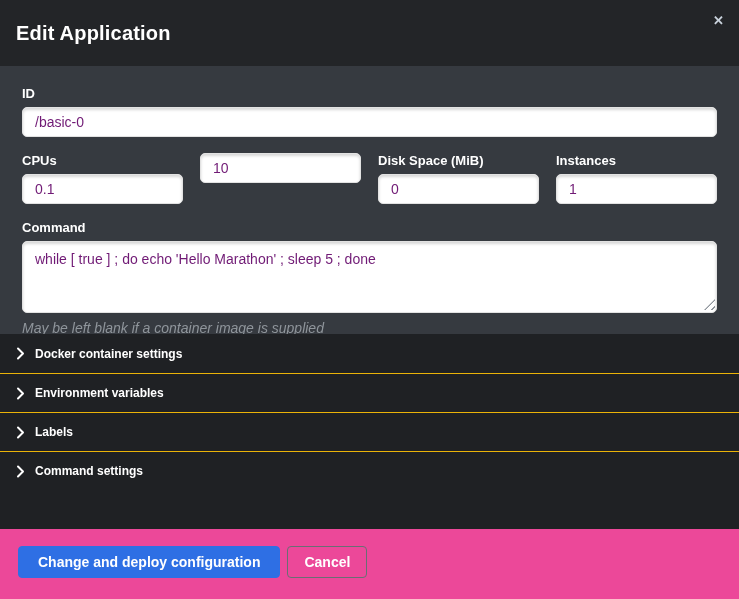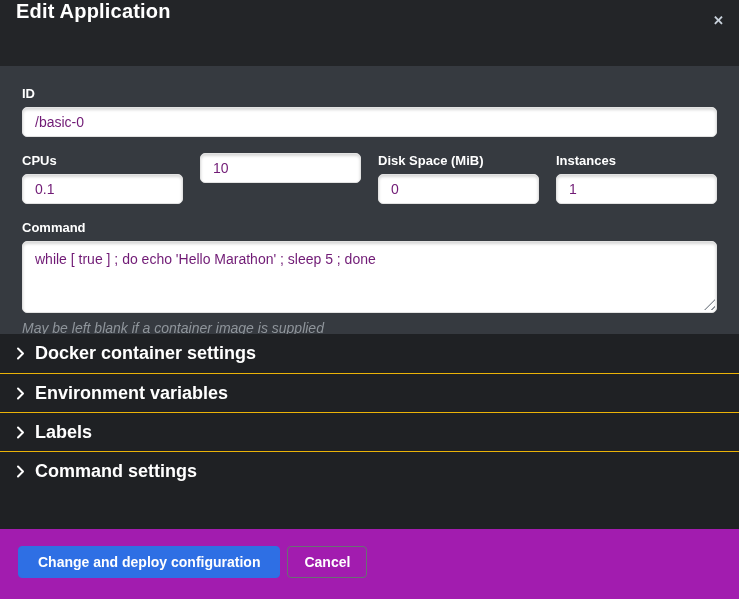--- a/index.html
+++ b/index.html
@@ -8,21 +8,21 @@
 
   .modal {
     width: 739px; height: 599px;
     display: flex; flex-direction: column;
   }
 
   
   .modal-header {
     flex: 0 0 66px;
     background: #232528;
-    display: flex; align-items: flex-start;
+    display: flex; align-items: center;
     padding: 0 16px;
     position: relative;
   }
   .modal-title {
     color: #ffffff;
     font-size: 20px;
     font-weight: 700;
     letter-spacing: .2px;
   }
   .close-btn {
@@ -111,28 +111,28 @@
     display: flex;
     align-items: center;
     gap: 10px;
     padding: 0 16px;
     cursor: pointer;
   }
   .accordion-row + .accordion-row { border-top: 1px solid #eab308; height: 39px; }
   .chevron-icon { display: flex; align-items: center; }
   .accordion-label {
     color: #ffffff;
-    font-size: 18px;
+    font-size: 12px;
     font-weight: 700;
   }
 
   
   .modal-footer {
     flex: 0 0 70px;
-    background: #a21caf;
+    background: #ec4899;
     display: flex;
     align-items: flex-start;
     padding: 17px 18px 0 18px;
     gap: 7px;
   }
   .btn {
     height: 32px;
     border-radius: 4px;
     font-family: "Liberation Sans", sans-serif;
     font-size: 14px;

